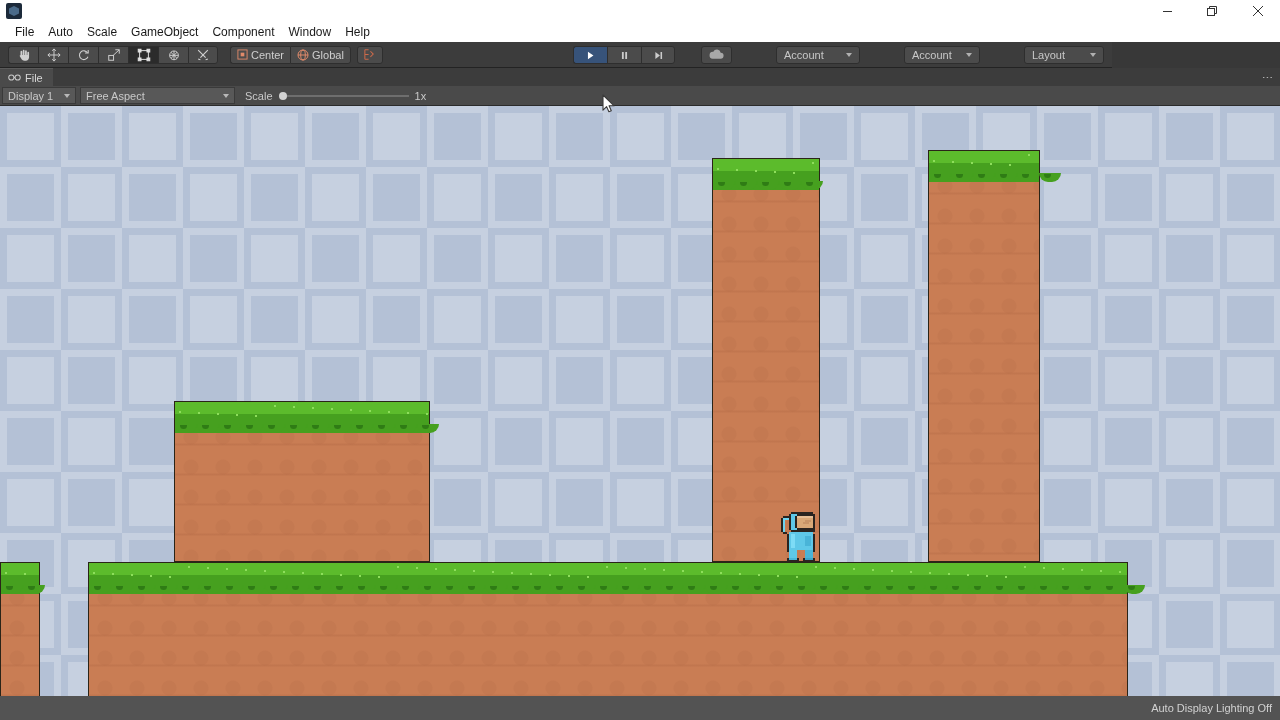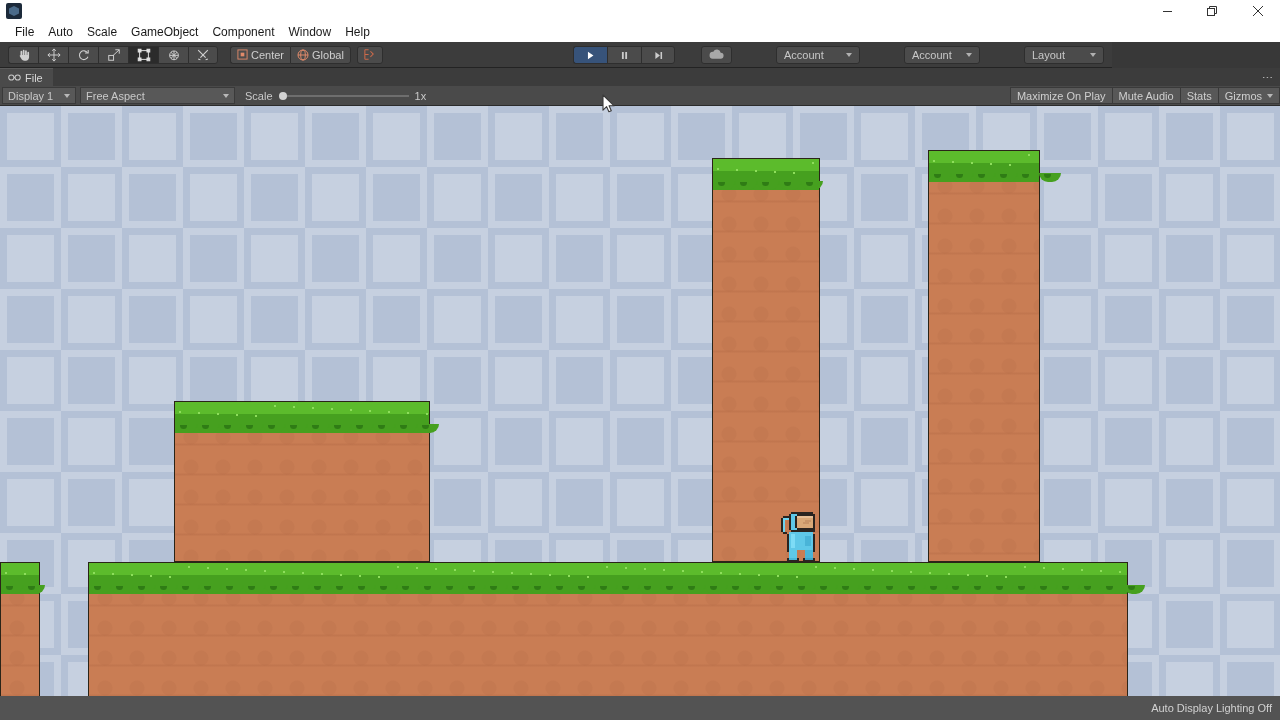--- a/index.html
+++ b/index.html
@@ -536,35 +536,20 @@
       <span>Free Aspect</span>
       <span class="caret"></span>
     </div>
     <div class="gt-scale-wrap">
       <span>Scale</span>
       <div class="slider">
         <div class="track"></div>
         <div class="knob"></div>
       </div>
       <span>1x</span>
-    </div>
-    <div class="gt-right">
-      <div class="gt-btn">
-        <span>Maximize On Play</span>
-      </div>
-      <div class="gt-btn">
-        <span>Mute Audio</span>
-      </div>
-      <div class="gt-btn">
-        <span>Stats</span>
-      </div>
-      <div class="gt-btn last">
-        <span>Gizmos</span>
-        <span class="gt-gizcaret"></span>
-      </div>
     </div>
   </div>
 
   <div class="gameview">
     <div class="tilelayer" id="tilelayer">
         <div class="tile tA" style="left:61px;top:61px">
           <div class="inner"></div>
         </div>
         <div class="tile tB" style="left:122px;top:61px">
           <div class="inner"></div>

